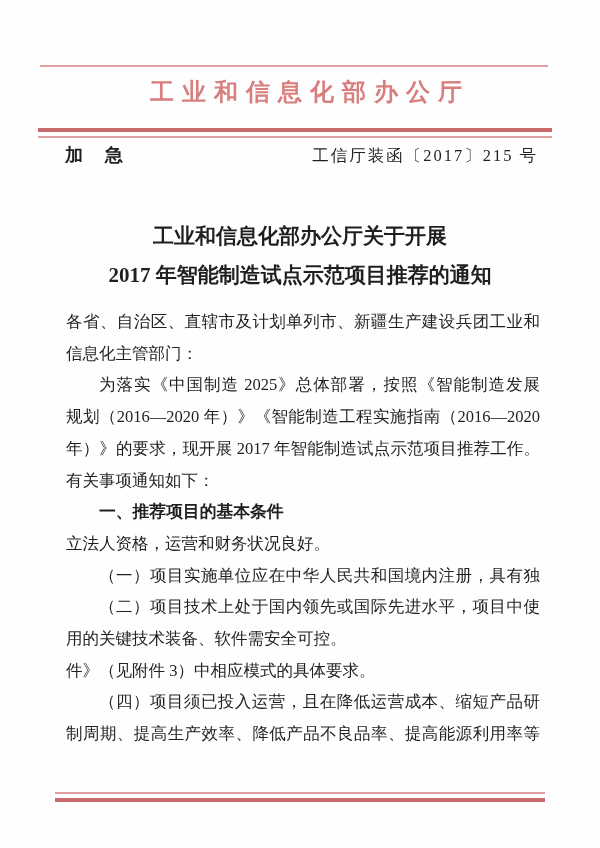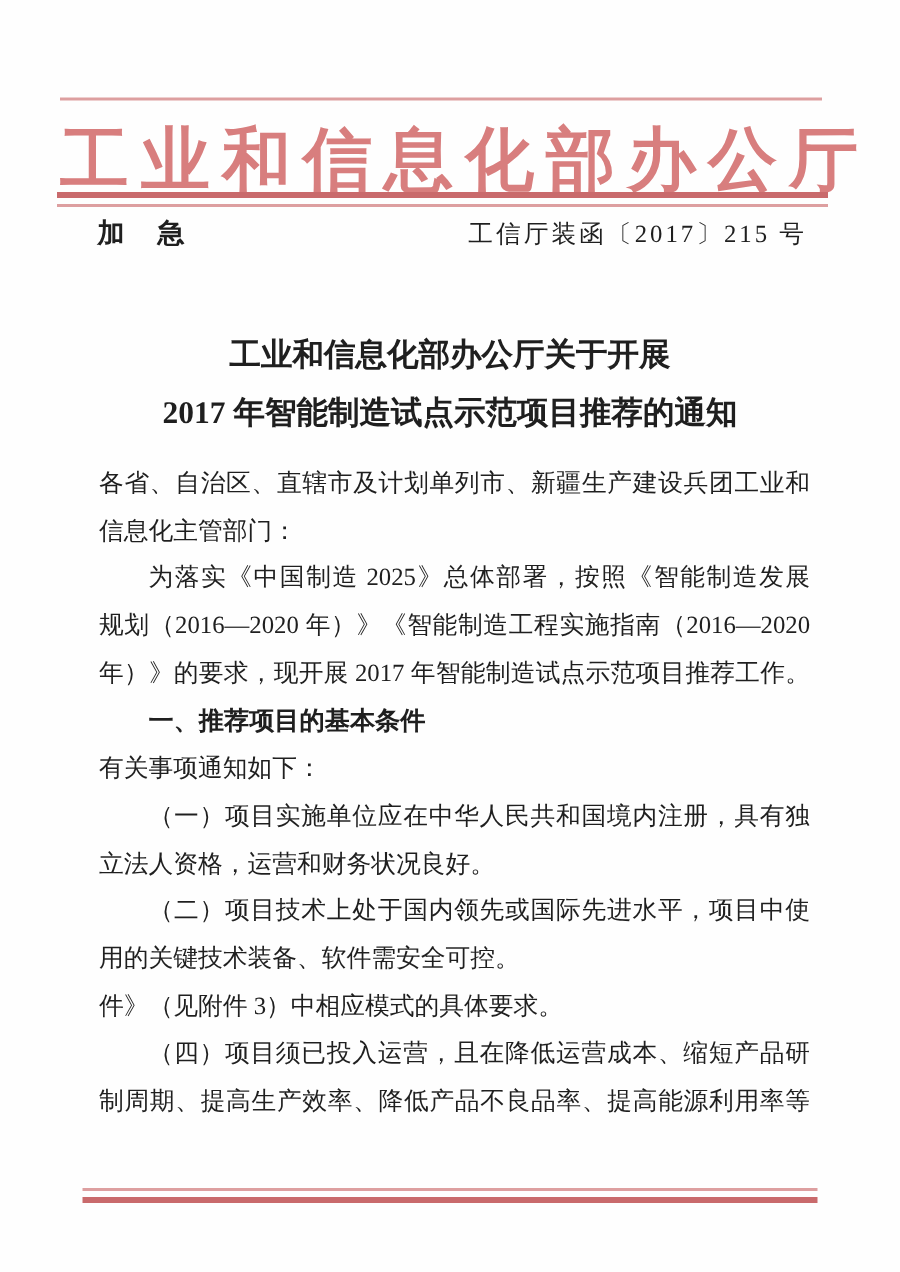--- a/index.html
+++ b/index.html
@@ -36,21 +36,21 @@
   }
   .rule-foot-thick {
     left: 55px; top: 798px; width: 490px; height: 4px;
     background: var(--red-rule, #c96a6c);
   }
   
   .org-name {
     position: absolute;
     left: 0; right: 0; top: 76px;
     text-align: center;
-    font-size: 46px;
+    font-size: 24px;
     font-weight: bold;
     letter-spacing: 8px;
     color: var(--red-text, #d87e7e);
     white-space: nowrap;
     margin-left: 20px;
   }
   
   .meta-row {
     position: absolute;
     left: 65px; right: 62px; top: 143px;
@@ -124,24 +124,24 @@
     <div>工业和信息化部办公厅关于开展</div>
     <div>2017 年智能制造试点示范项目推荐的通知</div>
   </div>
 
   <div class="body-text">
       <div class="bline fill">各省、自治区、直辖市及计划单列市、新疆生产建设兵团工业和</div>
       <div class="bline">信息化主管部门：</div>
       <div class="bline fill indent">为落实《中国制造 2025》总体部署，按照《智能制造发展</div>
       <div class="bline fill">规划（2016—2020 年）》《智能制造工程实施指南（2016—2020</div>
       <div class="bline fill">年）》的要求，现开展 2017 年智能制造试点示范项目推荐工作。</div>
+      <div class="bline">有关事项通知如下：</div>
       <div class="bline bold indent">一、推荐项目的基本条件</div>
-      <div class="bline">有关事项通知如下：</div>
+      <div class="bline">立法人资格，运营和财务状况良好。</div>
       <div class="bline fill indent">（一）项目实施单位应在中华人民共和国境内注册，具有独</div>
-      <div class="bline">立法人资格，运营和财务状况良好。</div>
       <div class="bline fill indent">（二）项目技术上处于国内领先或国际先进水平，项目中使</div>
       <div class="bline">用的关键技术装备、软件需安全可控。</div>
       <div class="bline">件》（见附件 3）中相应模式的具体要求。</div>
       <div class="bline fill indent">（四）项目须已投入运营，且在降低运营成本、缩短产品研</div>
       <div class="bline fill">制周期、提高生产效率、降低产品不良品率、提高能源利用率等</div>
     </div>
 
   <div class="rule rule-foot-thin"></div>
   <div class="rule rule-foot-thick"></div>
 

